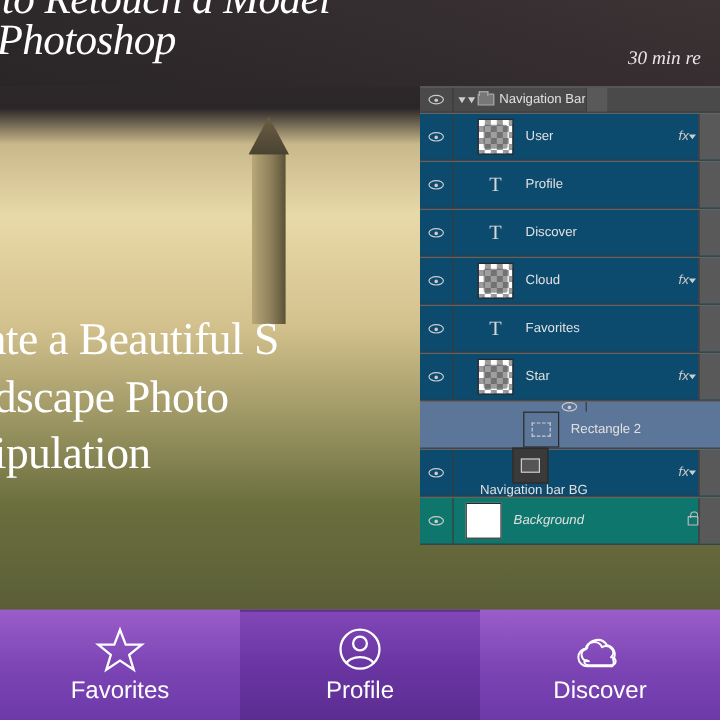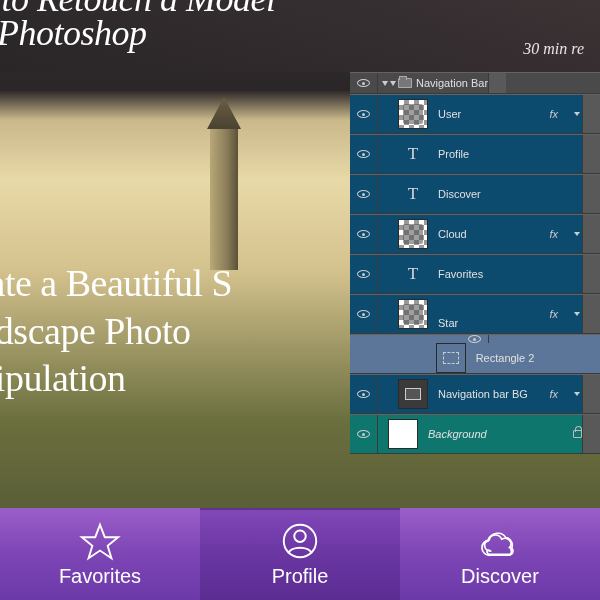--- a/index.html
+++ b/index.html
@@ -35,21 +35,21 @@
 .thumb.checker { background-image: linear-gradient(45deg,#999 25%,transparent 25%,transparent 75%,#999 75%),linear-gradient(45deg,#999 25%,#fff 25%,#fff 75%,#999 75%); background-size: 10px 10px; background-position: 0 0, 5px 5px; }
 .thumb.checker::after { content:''; position:absolute; inset:4px; background:rgba(80,80,80,0.55); border-radius:2px; }
 .thumb.white { background: #fff; }
 .thumb.shape { background: #5b7698; display:flex; align-items:center; justify-content:center; }
 .thumb.shape-dark { background: #3a3a3a; display:flex; align-items:center; justify-content:center; }
 .shape-inner { width: 16px; height: 12px; border: 1px dashed #ccc; }
 .shape-inner.solid { border-style: solid; background: #555; }
 .t-ico { width: 30px; height: 30px; display:flex; align-items:center; justify-content:center; color:#d8d8d8; font-family: Georgia, serif; font-size: 17px; margin: 0 4px; }
 
 .layer-name { flex: 1; padding-left: 6px; white-space: nowrap; overflow: hidden; }
-.fx { color: #ccc; font-style: italic; font-size: 11px; margin-right: 16px; }
+.fx { color: #ccc; font-style: italic; font-size: 11px; margin-right: 0; }
 .arrow-sm { display:inline-block; width:0; height:0; border-left:3px solid transparent; border-right:3px solid transparent; border-top:4px solid #ccc; margin-right:2px; }
 .end-col { width: 18px; border-left: 1px solid #3a3a3a; height:100%; background:#595959; display:flex; align-items:center; justify-content:center; }
 .lock { width:9px; height:8px; border:1px solid #bbb; border-radius:1px; position:relative; }
 .lock::before { content:''; position:absolute; top:-5px; left:1px; width:5px; height:5px; border:1px solid #bbb; border-bottom:none; border-radius:4px 4px 0 0; }
 
 .indent1 { padding-left: 6px; }
 .indent2 { padding-left: 16px; }
 
 
 .navbar { position: absolute; bottom: 0; left: 0; right: 0; height: 92px; display: flex; background: linear-gradient(180deg, #9a5ec9 0%, #7d45b5 50%, #6c39a8 100%); font-family: 'Segoe UI', Tahoma, sans-serif; }
@@ -155,21 +155,21 @@
       <div class="t-ico">T</div>
       <span class="layer-name">Favorites</span>
     </div>
     <div class="end-col" style="margin-left:auto;"></div>
   </div>
 
   <div class="layer-row">
     <div class="eye-col">
         <span class="eye"></span>
       </div>
-    <div class="indent2" style="display:flex;align-items:flex-end;">
+    <div class="indent2" style="display:flex;align-items:center;">
       <div class="thumb checker"></div>
       <span class="layer-name">Star</span>
     </div>
     <div style="margin-left:auto;display:flex;align-items:center;">
       <span class="fx">fx</span>
       <span class="arrow-sm"></span>
     </div>
     <div class="end-col"></div>
   </div>
 
@@ -183,21 +183,21 @@
         </div>
       <span class="layer-name">Rectangle 2</span>
     </div>
     <div class="end-col" style="margin-left:auto;"></div>
   </div>
 
   <div class="layer-row">
     <div class="eye-col">
         <span class="eye"></span>
       </div>
-    <div class="indent2" style="display:flex;align-items:center;">
+    <div class="indent2" style="display:flex;align-items:center;flex-direction:column;">
       <div class="thumb shape-dark">
           <div class="shape-inner solid"></div>
         </div>
       <span class="layer-name">Navigation bar BG</span>
     </div>
     <div style="margin-left:auto;display:flex;align-items:center;">
       <span class="fx">fx</span>
       <span class="arrow-sm"></span>
     </div>
     <div class="end-col"></div>

